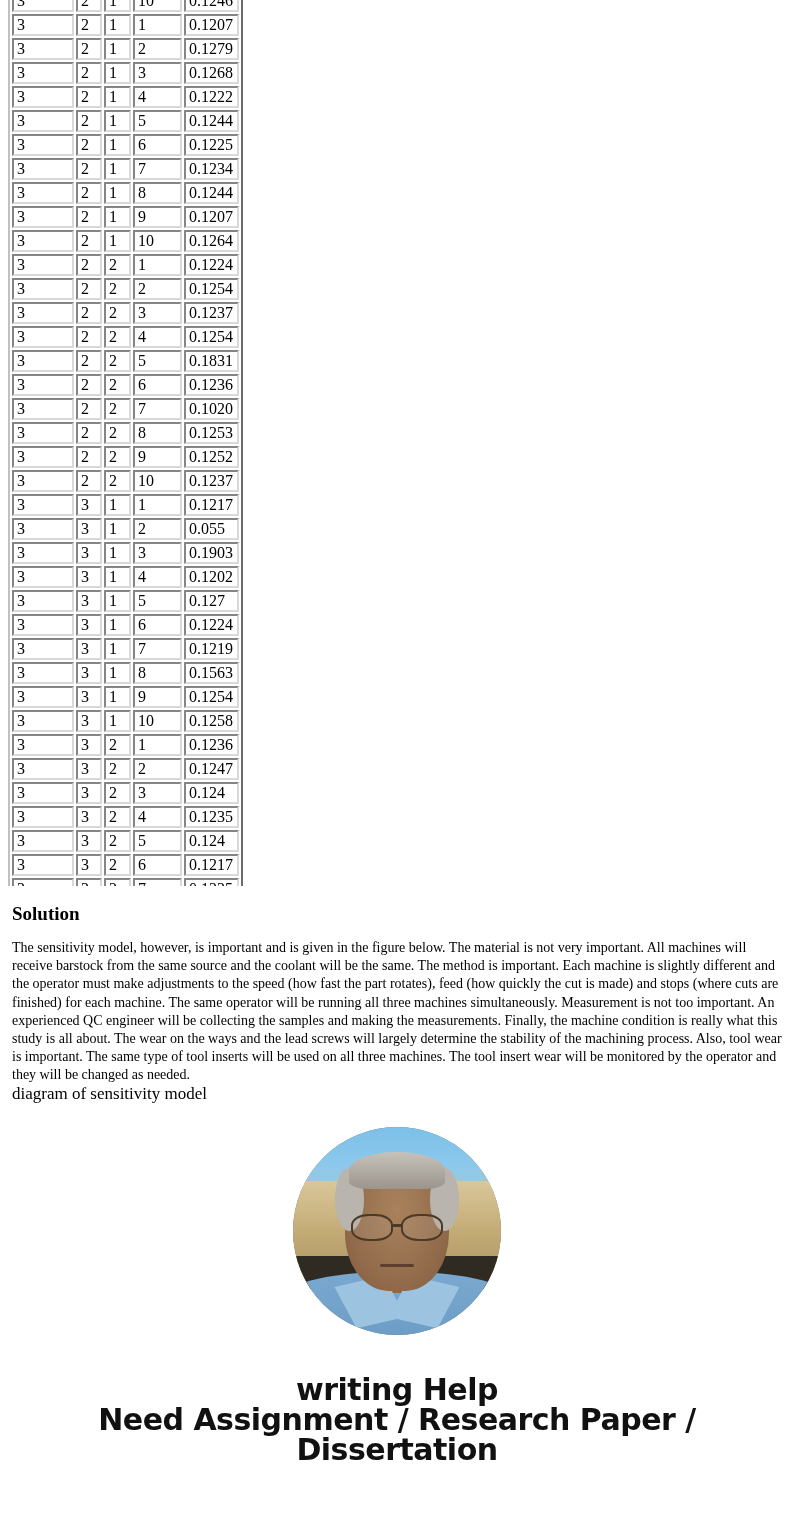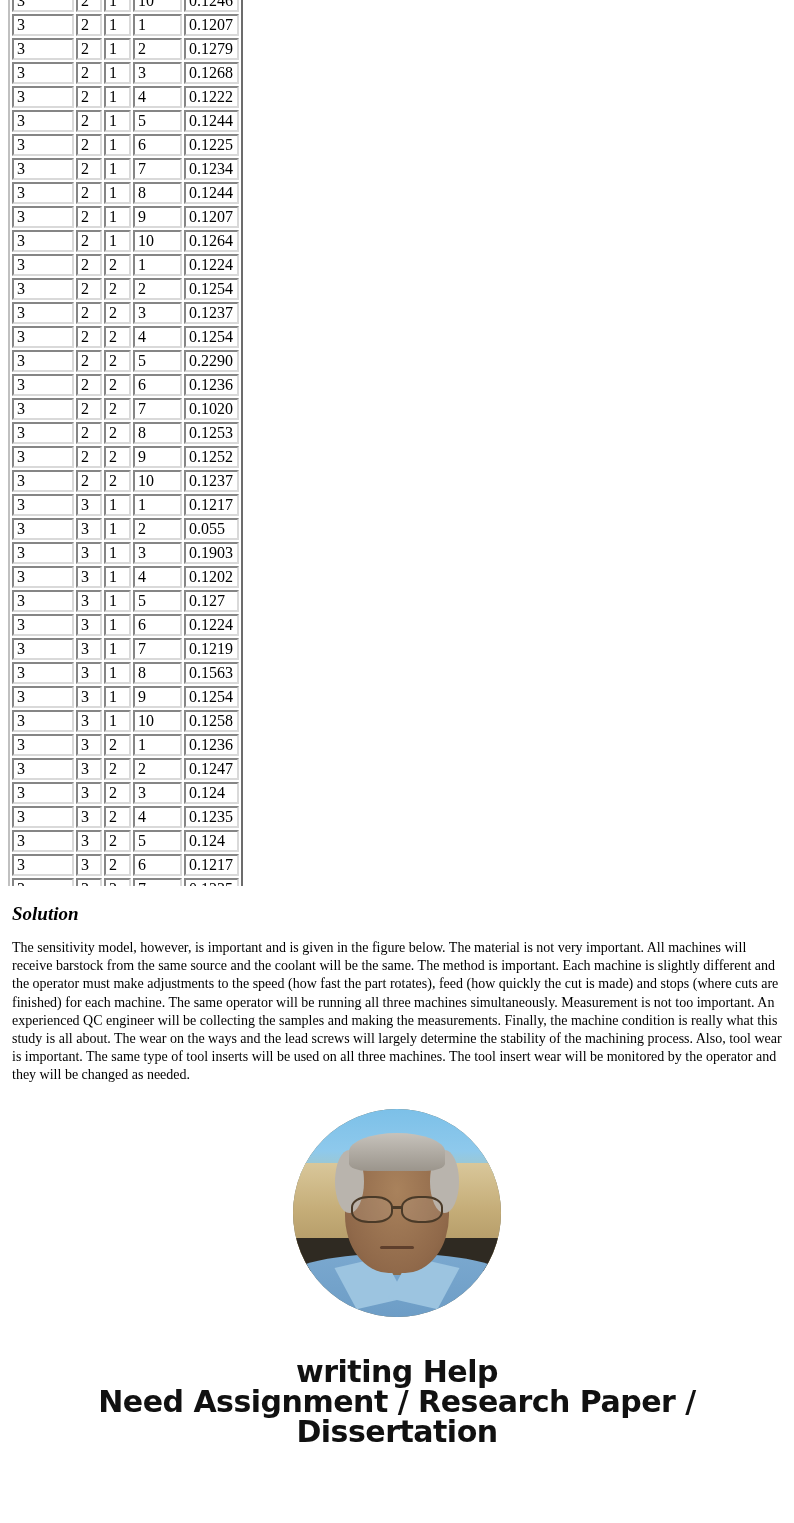--- a/index.html
+++ b/index.html
@@ -55,21 +55,20 @@
   .section {
     padding: 0 12px;
   }
   h3.solution-heading {
     font-family: "Liberation Serif", "DejaVu Serif", serif;
     font-size: 19px;
     font-weight: bold;
     margin: 18px 0 14px 0;
     padding: 0;
     line-height: 1.1;
-    font-style: italic;
   }
   p.body-text {
     font-size: 14px;
     line-height: 18.2px;
     margin: 0;
     padding: 0;
     text-align: left;
     width: 770px;
   }
   .alt-text {
@@ -283,21 +282,21 @@
             <td class="c1">2</td>
             <td class="c2">2</td>
             <td class="c3">4</td>
             <td class="c4">0.1254</td>
           </tr>
           <tr>
             <td class="c0">3</td>
             <td class="c1">2</td>
             <td class="c2">2</td>
             <td class="c3">5</td>
-            <td class="c4">0.2290</td>
+            <td class="c4">0.1831</td>
           </tr>
           <tr>
             <td class="c0">3</td>
             <td class="c1">2</td>
             <td class="c2">2</td>
             <td class="c3">6</td>
             <td class="c4">0.1236</td>
           </tr>
           <tr>
             <td class="c0">3</td>
@@ -447,20 +446,21 @@
             <td class="c4">0.1235</td>
           </tr>
         </tbody>
     </table>
   </div>
 </div>
 
 <div class="section">
   <h3 class="solution-heading">Solution</h3>
   <p class="body-text">The sensitivity model, however, is important and is given in the figure below. The material is not very important. All machines will receive barstock from the same source and the coolant will be the same. The method is important. Each machine is slightly different and the operator must make adjustments to the speed (how fast the part rotates), feed (how quickly the cut is made) and stops (where cuts are finished) for each machine. The same operator will be running all three machines simultaneously. Measurement is not too important. An experienced QC engineer will be collecting the samples and making the measurements. Finally, the machine condition is really what this study is all about. The wear on the ways and the lead screws will largely determine the stability of the machining process. Also, tool wear is important. The same type of tool inserts will be used on all three machines. The tool insert wear will be monitored by the operator and they will be changed as needed.</p>
+  <div class="alt-text">diagram of sensitivity model</div>
 </div>
 
 <div class="avatar-wrap">
   <div class="avatar">
     <div class="av-sky"></div>
     <div class="av-wallL"></div>
     <div class="av-wallR"></div>
     <div class="av-wallmid"></div>
     <div class="av-darkband"></div>
     <div class="av-shirt"></div>

